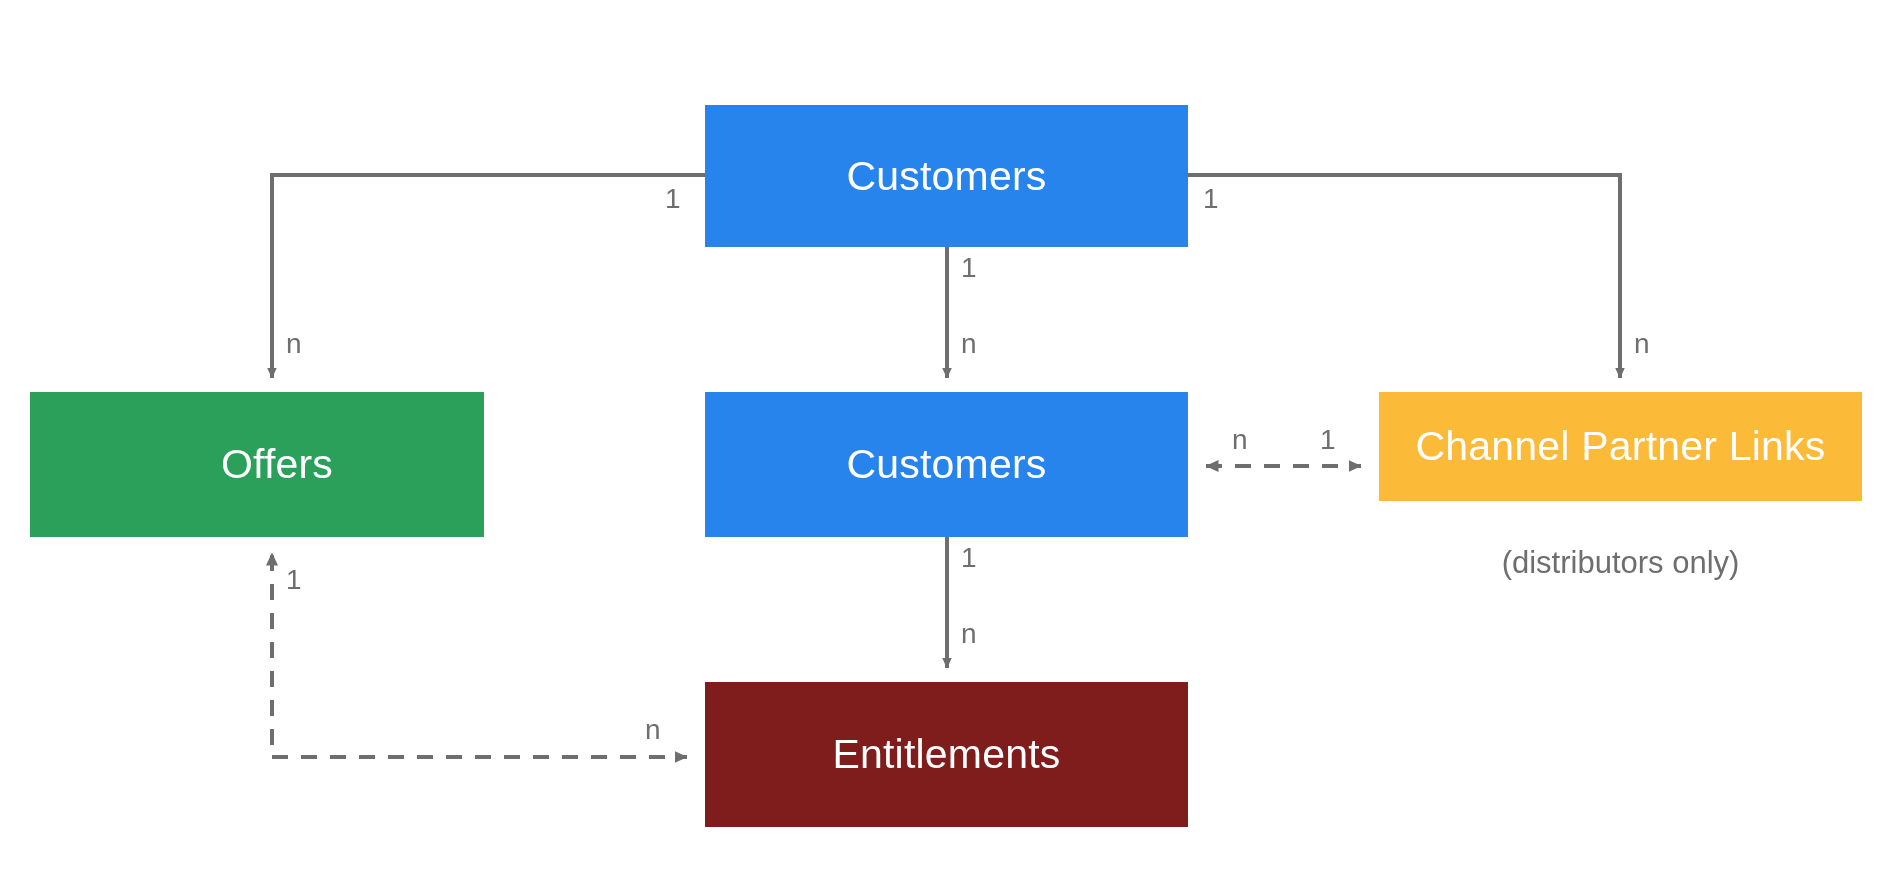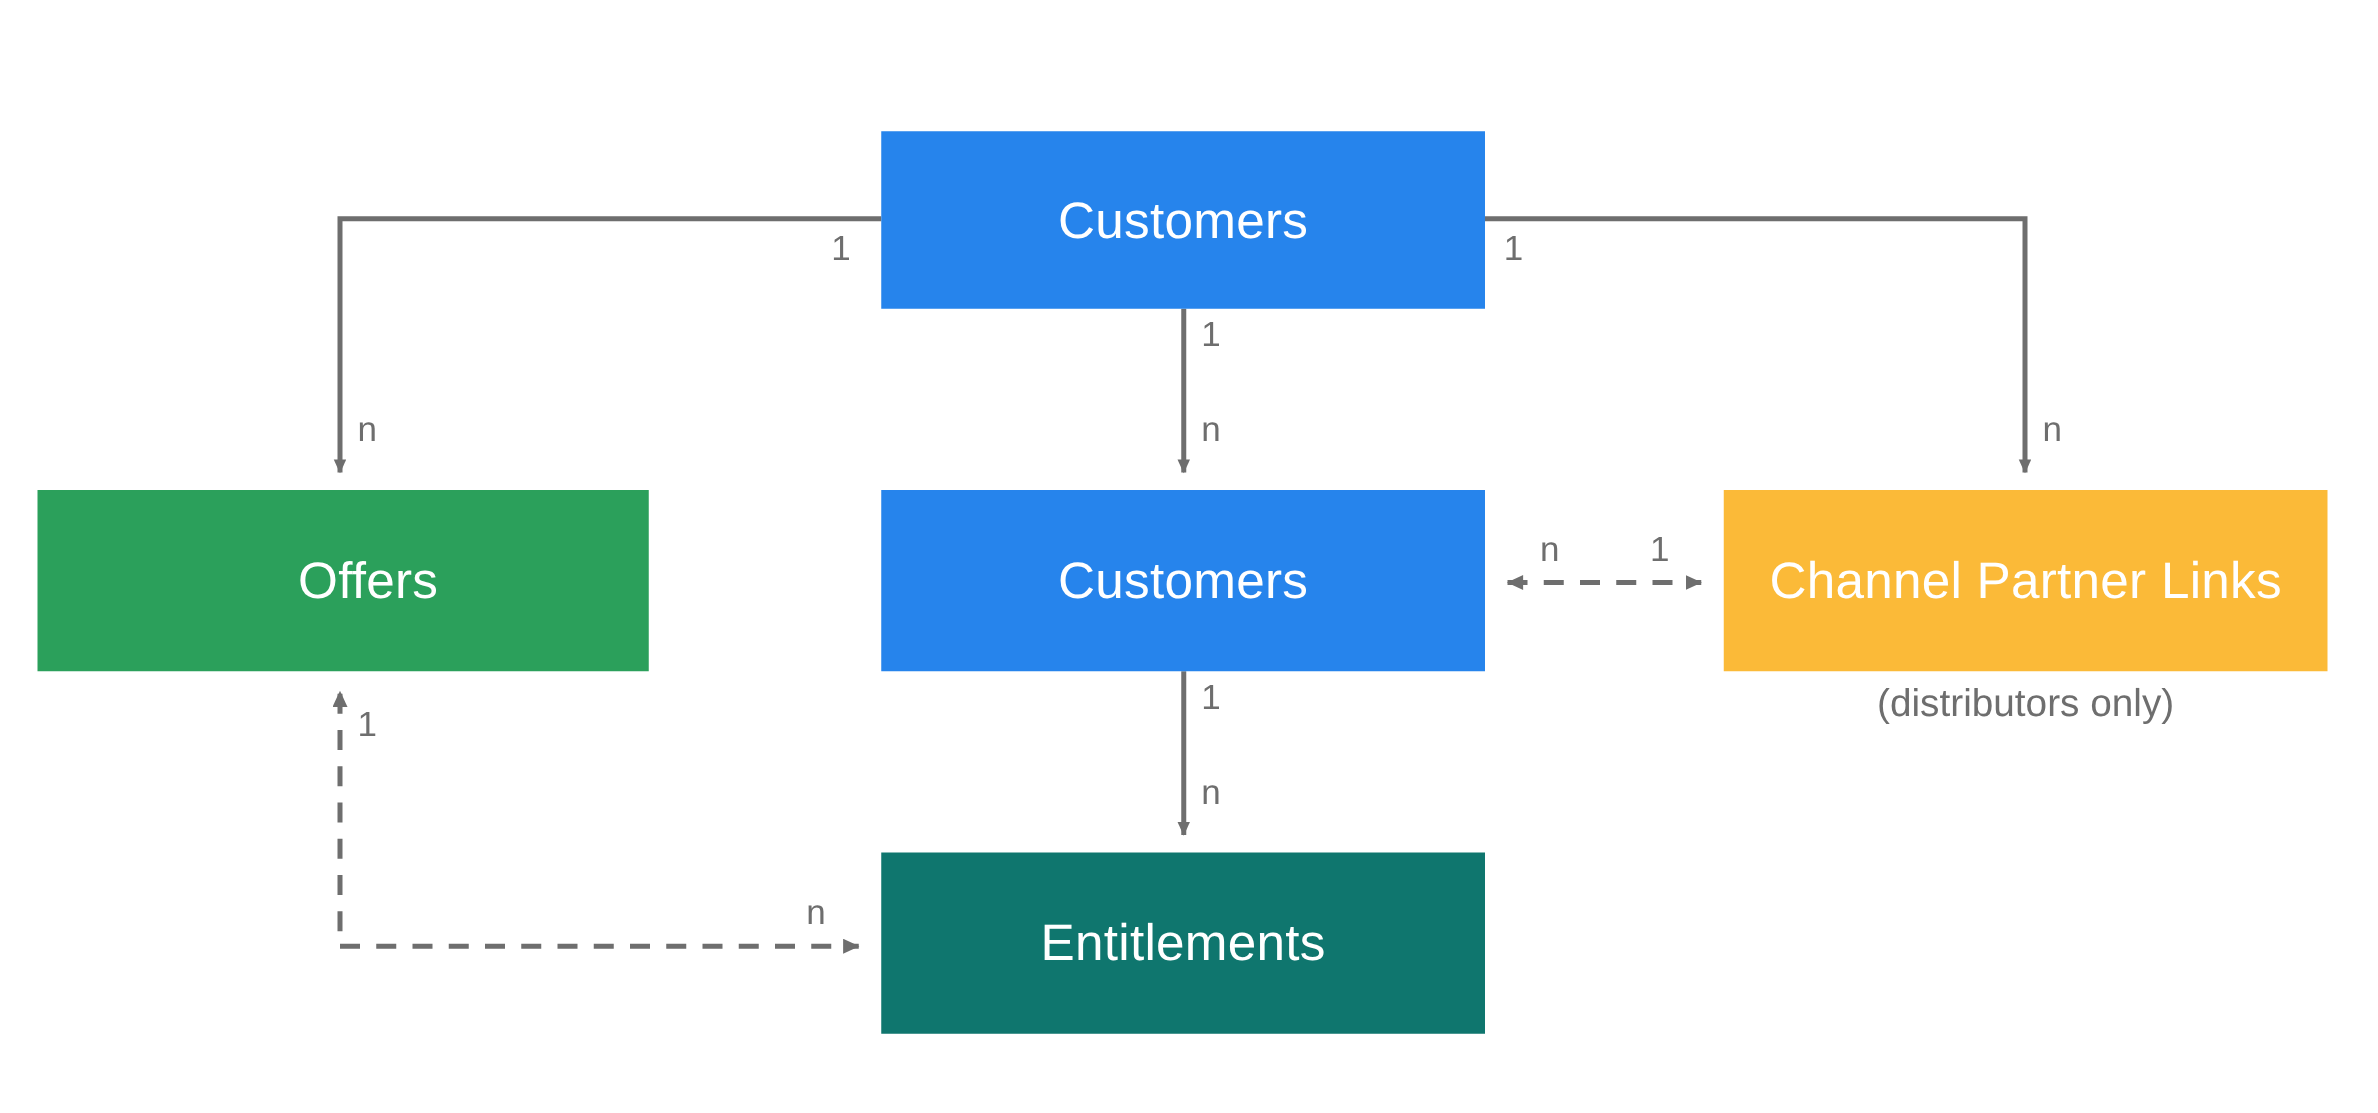--- a/index.html
+++ b/index.html
@@ -32,24 +32,24 @@
     box-sizing: border-box;
     color: #ffffff;
     font-size: 41px;
     font-weight: 400;
     letter-spacing: 0.2px;
     line-height: 1;
     font-family: "Liberation Sans", sans-serif;
     user-select: none;
   }
   .node-accounts    { left: 705px;  top: 105px; width: 483px; height: 142px; background: #2684ec; }
-  .node-offers      { left: 30px;   top: 392px; width: 489px; height: 145px; background: #2ba05b; padding-left: 40px; }
+  .node-offers      { left: 30px;   top: 392px; width: 454px; height: 145px; background: #2ba05b; padding-left: 40px; }
   .node-customers   { left: 705px;  top: 392px; width: 483px; height: 145px; background: #2684ec; }
-  .node-cpl         { left: 1379px; top: 392px; width: 483px; height: 145px; background: #fbba38; }
-  .node-entitlements{ left: 705px;  top: 682px; width: 483px; height: 145px; background: #0f766e; }
+  .node-cpl         { left: 1379px; top: 392px; width: 483px; height: 109px; background: #fbba38; }
+  .node-entitlements{ left: 705px;  top: 682px; width: 483px; height: 145px; background: #7f1d1d; }
 
   .node-caption {
     position: absolute;
     left: 1379px;
     top: 545px;
     width: 483px;
     text-align: center;
     color: #6e6e6e;
     font-size: 31px;
     font-family: "Liberation Sans", sans-serif;

